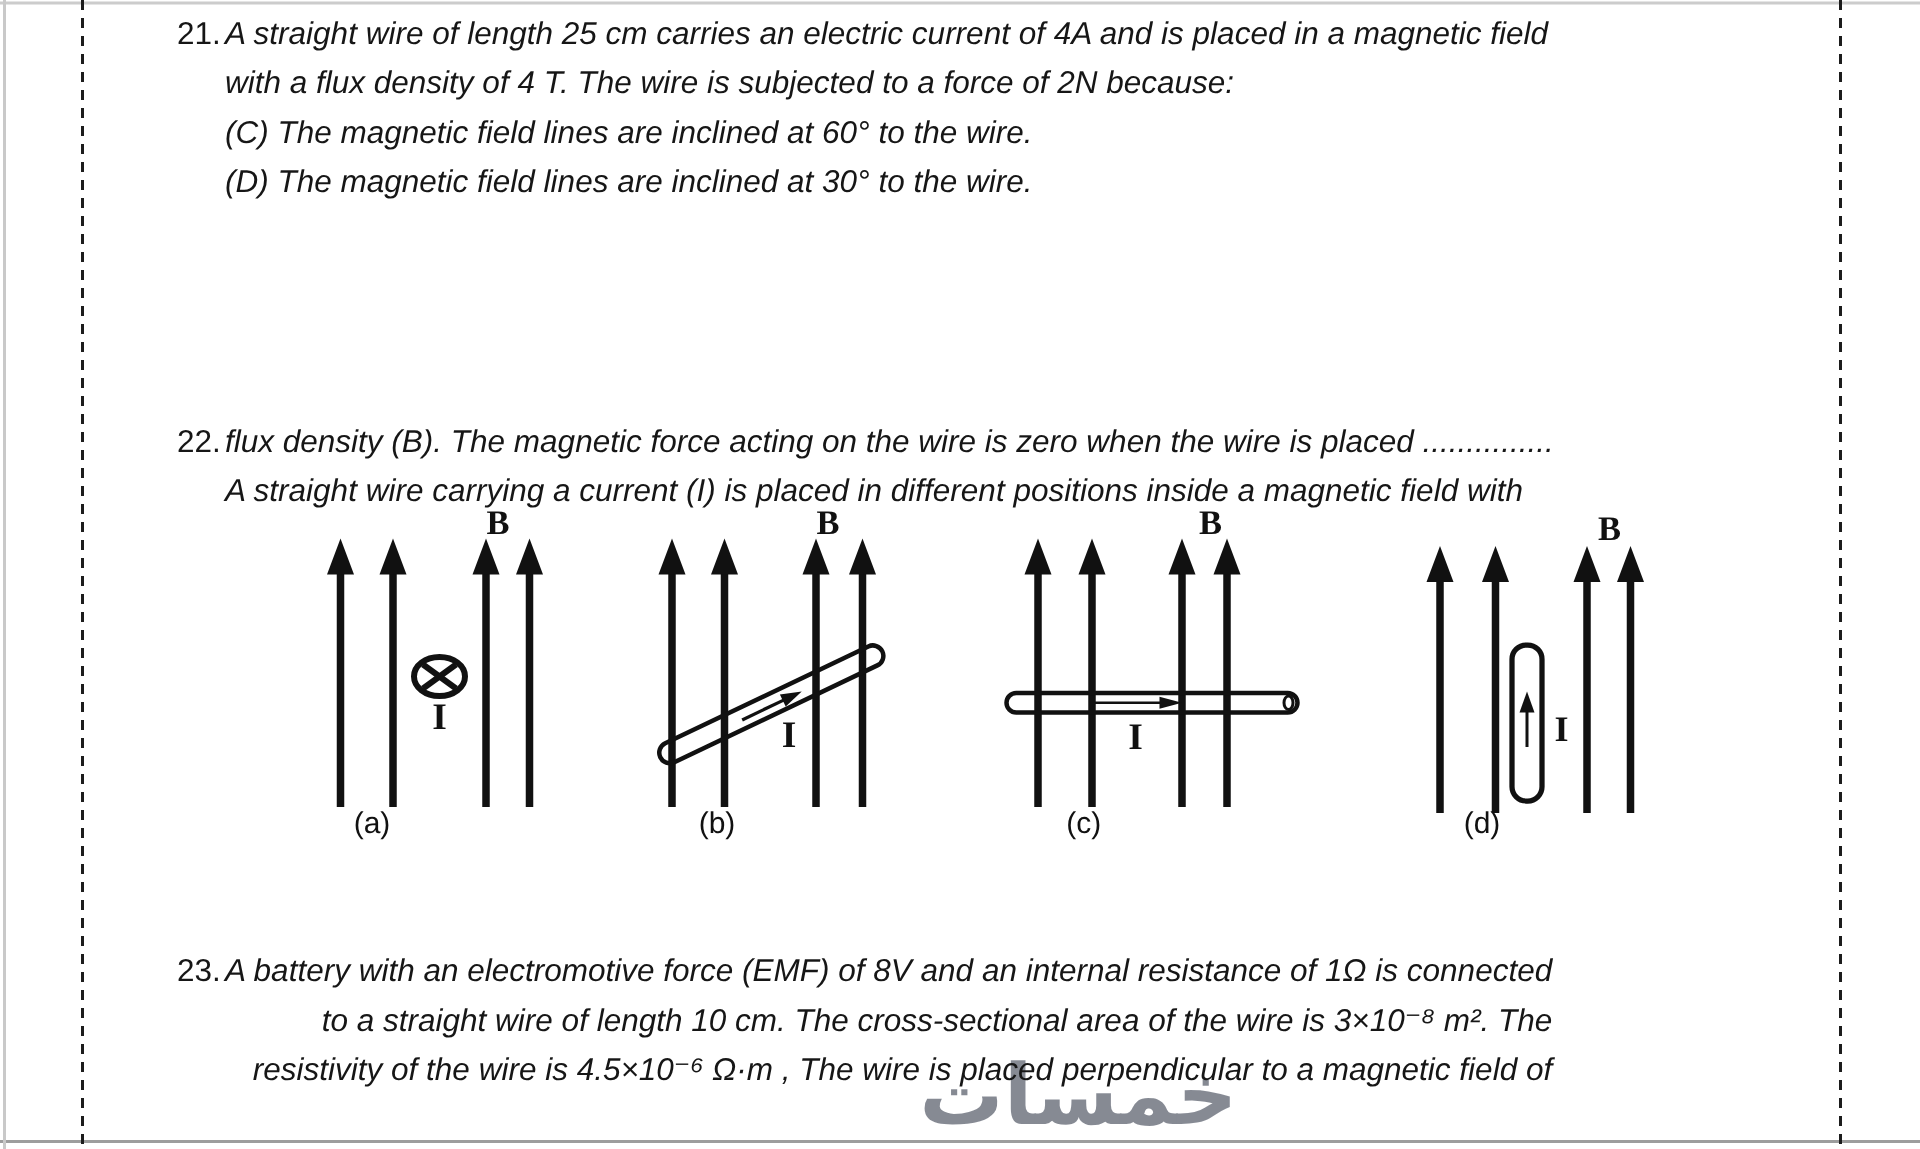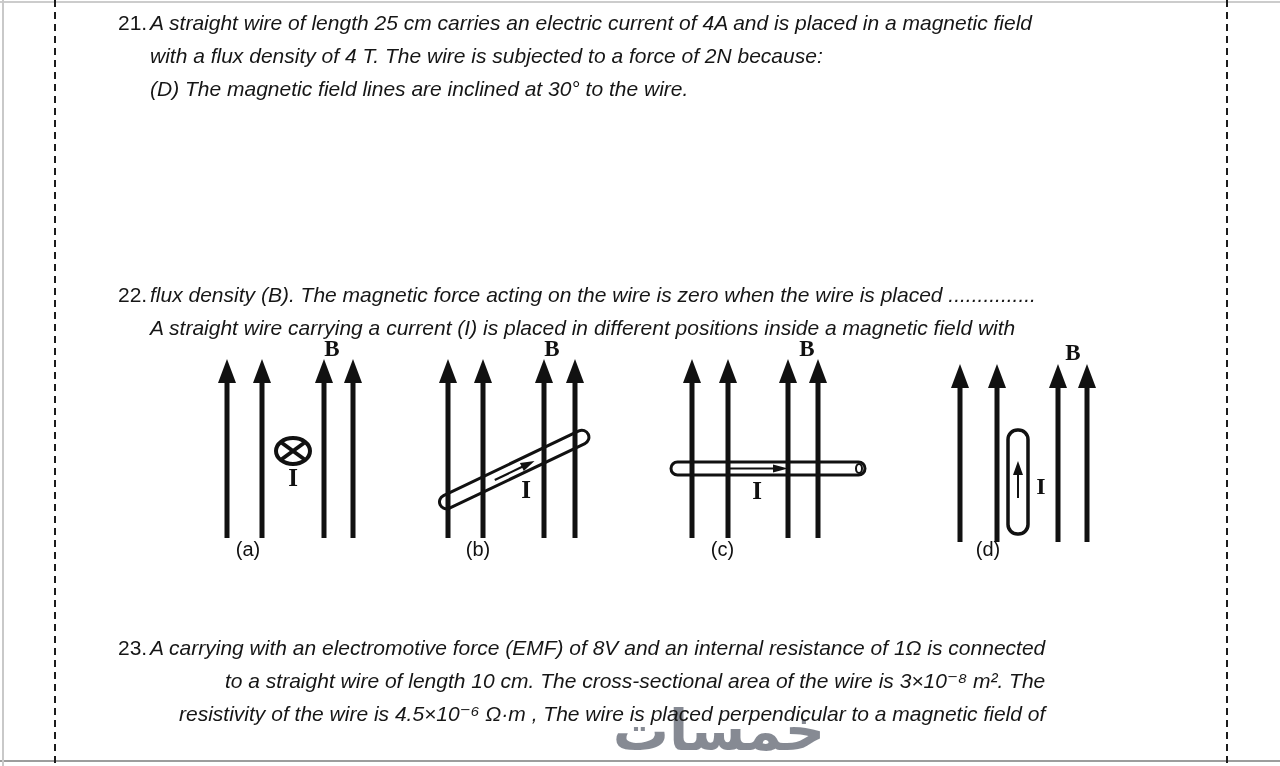--- a/index.html
+++ b/index.html
@@ -48,20 +48,21 @@
   <div class="vline-dash left"></div>
   <div class="vline-dash right"></div>
 
   <div class="content">
 
     <section class="question" id="q21">
       <span class="qnum">21.</span>
       <div class="qlines">
         <div class="qline">A straight wire of length 25 cm carries an electric current of 4A and is placed in a magnetic field</div>
         <div class="qline">with a flux density of 4 T. The wire is subjected to a force of 2N because:</div>
+        <div class="qline">(C) The magnetic field lines are inclined at 60° to the wire.</div>
         <div class="qline">(D) The magnetic field lines are inclined at 30° to the wire.</div>
       </div>
     </section>
 
     <section class="question" id="q22">
       <span class="qnum">22.</span>
       <div class="qlines">
         <div class="qline">flux density (B). The magnetic force acting on the wire is zero when the wire is placed ...............</div>
         <div class="qline">A straight wire carrying a current (I) is placed in different positions inside a magnetic field with</div>
       </div>
@@ -156,20 +157,20 @@
           <polygon points="78,127 73,141 83,141" fill="#111"></polygon>
         </g>
         <text class="ilabel" x="101" y="160" text-anchor="middle" style="font-size:24px">I</text>
       </svg>
     </figure>
     <figcaption class="caption" style="left:900px;width:176px">(d)</figcaption>
 
     <section class="question" id="q23">
       <span class="qnum">23.</span>
       <div class="qlines">
-        <div class="qline">A carrying with an electromotive force (EMF) of 8V and an internal resistance of 1Ω is connected</div>
+        <div class="qline">A battery with an electromotive force (EMF) of 8V and an internal resistance of 1Ω is connected</div>
         <div class="qline">to a straight wire of length 10 cm. The cross-sectional area of the wire is 3×10⁻⁸ m². The</div>
         <div class="qline">resistivity of the wire is 4.5×10⁻⁶ Ω·m , The wire is placed perpendicular to a magnetic field of</div>
       </div>
     </section>
 
   </div>
 </div>
 
 </body></html>

